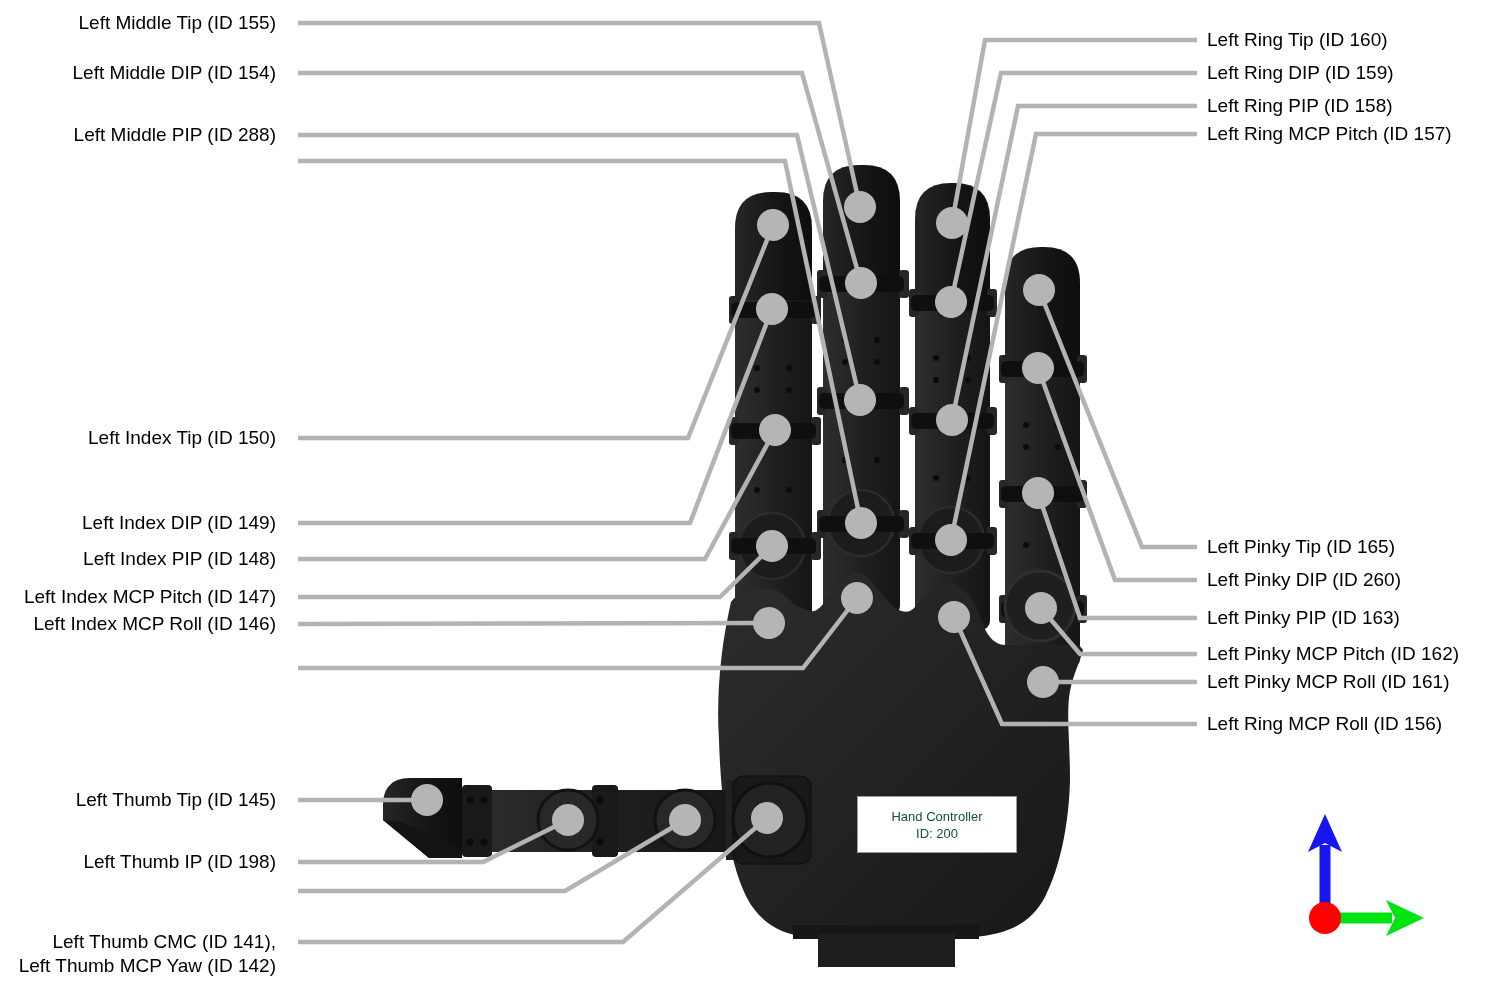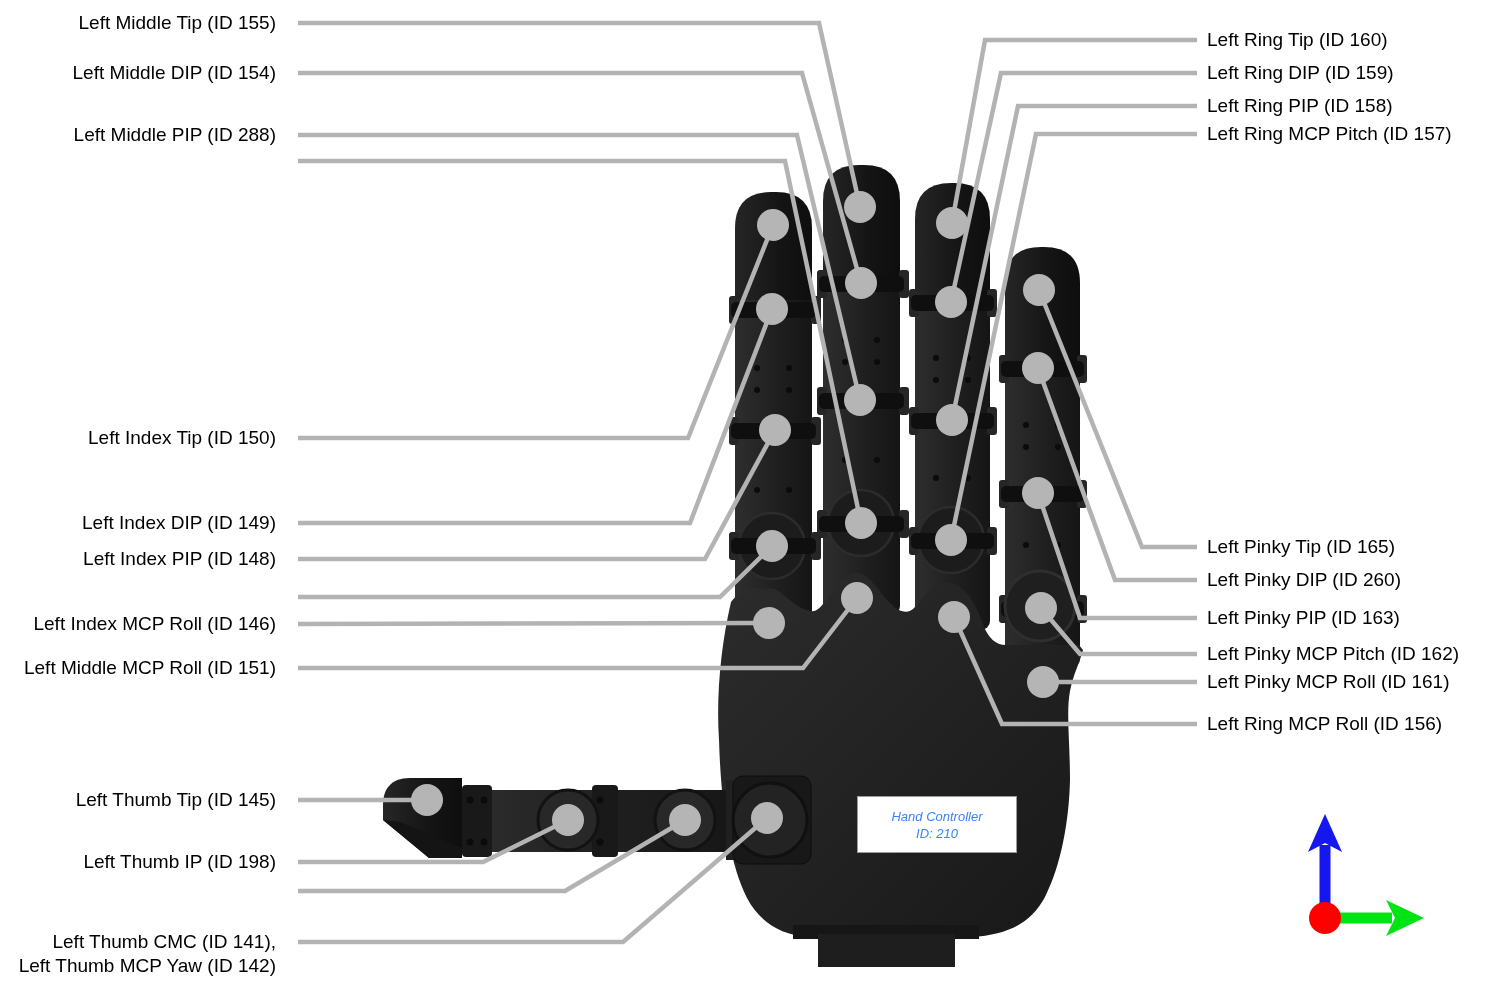--- a/index.html
+++ b/index.html
@@ -4,22 +4,22 @@
 <style>
   html,body{margin:0;padding:0;background:#fff;}
   .stage{position:relative;width:1510px;height:996px;background:#fff;overflow:hidden;
          font-family:"Liberation Sans",sans-serif;}
   .stage svg{position:absolute;left:0;top:0;}
   .lbl{position:absolute;font-size:19px;line-height:24px;color:#000;white-space:nowrap;z-index:3;}
   .lbl-l{right:1234px;text-align:right;}
   .lbl-r{left:1207px;text-align:left;}
   .ctrl{position:absolute;left:857px;top:796px;width:160px;height:57px;background:#fff;
         border:1px solid #9a9a9a;box-sizing:border-box;display:flex;flex-direction:column;
-        align-items:center;justify-content:center;font-size:13px;line-height:17px;color:#3b82f6;
-        text-align:center;z-index:3;font-style:italic;}
+        align-items:center;justify-content:center;font-size:13px;line-height:17px;color:#14532d;
+        text-align:center;z-index:3;}
 </style>
 </head>
 <body>
 
 <div class="stage">
 
 <svg width="1510" height="996" viewBox="0 0 1510 996">
   <defs>
     <linearGradient id="gSeg" x1="0" y1="0" x2="1" y2="0">
       <stop offset="0" stop-color="#2e2e2e"></stop>
@@ -262,36 +262,36 @@
     <circle cx="1325" cy="918" r="16" fill="#ff0000"></circle>
   </g>
 </svg>
 
 <div class="lbl lbl-l" style="top:11px">Left Middle Tip (ID 155)</div>
 <div class="lbl lbl-l" style="top:61px">Left Middle DIP (ID 154)</div>
 <div class="lbl lbl-l" style="top:123px">Left Middle PIP (ID 288)</div>
 <div class="lbl lbl-l" style="top:426px">Left Index Tip (ID 150)</div>
 <div class="lbl lbl-l" style="top:511px">Left Index DIP (ID 149)</div>
 <div class="lbl lbl-l" style="top:547px">Left Index PIP (ID 148)</div>
+<div class="lbl lbl-l" style="top:585px">Left Index MCP Pitch (ID 147)</div>
 <div class="lbl lbl-l" style="top:612px">Left Index MCP Roll (ID 146)</div>
-<div class="lbl lbl-l" style="top:656px">Left Middle MCP Roll (ID 151)</div>
 <div class="lbl lbl-l" style="top:788px">Left Thumb Tip (ID 145)</div>
 <div class="lbl lbl-l" style="top:850px">Left Thumb IP (ID 198)</div>
 <div class="lbl lbl-l" style="top:930px">Left Thumb CMC (ID 141),</div>
 <div class="lbl lbl-l" style="top:954px">Left Thumb MCP Yaw (ID 142)</div>
 
 <div class="lbl lbl-r" style="top:28px">Left Ring Tip (ID 160)</div>
 <div class="lbl lbl-r" style="top:61px">Left Ring DIP (ID 159)</div>
 <div class="lbl lbl-r" style="top:94px">Left Ring PIP (ID 158)</div>
 <div class="lbl lbl-r" style="top:122px">Left Ring MCP Pitch (ID 157)</div>
 <div class="lbl lbl-r" style="top:535px">Left Pinky Tip (ID 165)</div>
 <div class="lbl lbl-r" style="top:568px">Left Pinky DIP (ID 260)</div>
 <div class="lbl lbl-r" style="top:606px">Left Pinky PIP (ID 163)</div>
 <div class="lbl lbl-r" style="top:642px">Left Pinky MCP Pitch (ID 162)</div>
 <div class="lbl lbl-r" style="top:670px">Left Pinky MCP Roll (ID 161)</div>
 <div class="lbl lbl-r" style="top:712px">Left Ring MCP Roll (ID 156)</div>
 
 <div class="ctrl">
   <div>Hand Controller</div>
-  <div>ID: 210</div>
+  <div>ID: 200</div>
 </div>
 
 </div>
 
 </body></html>

